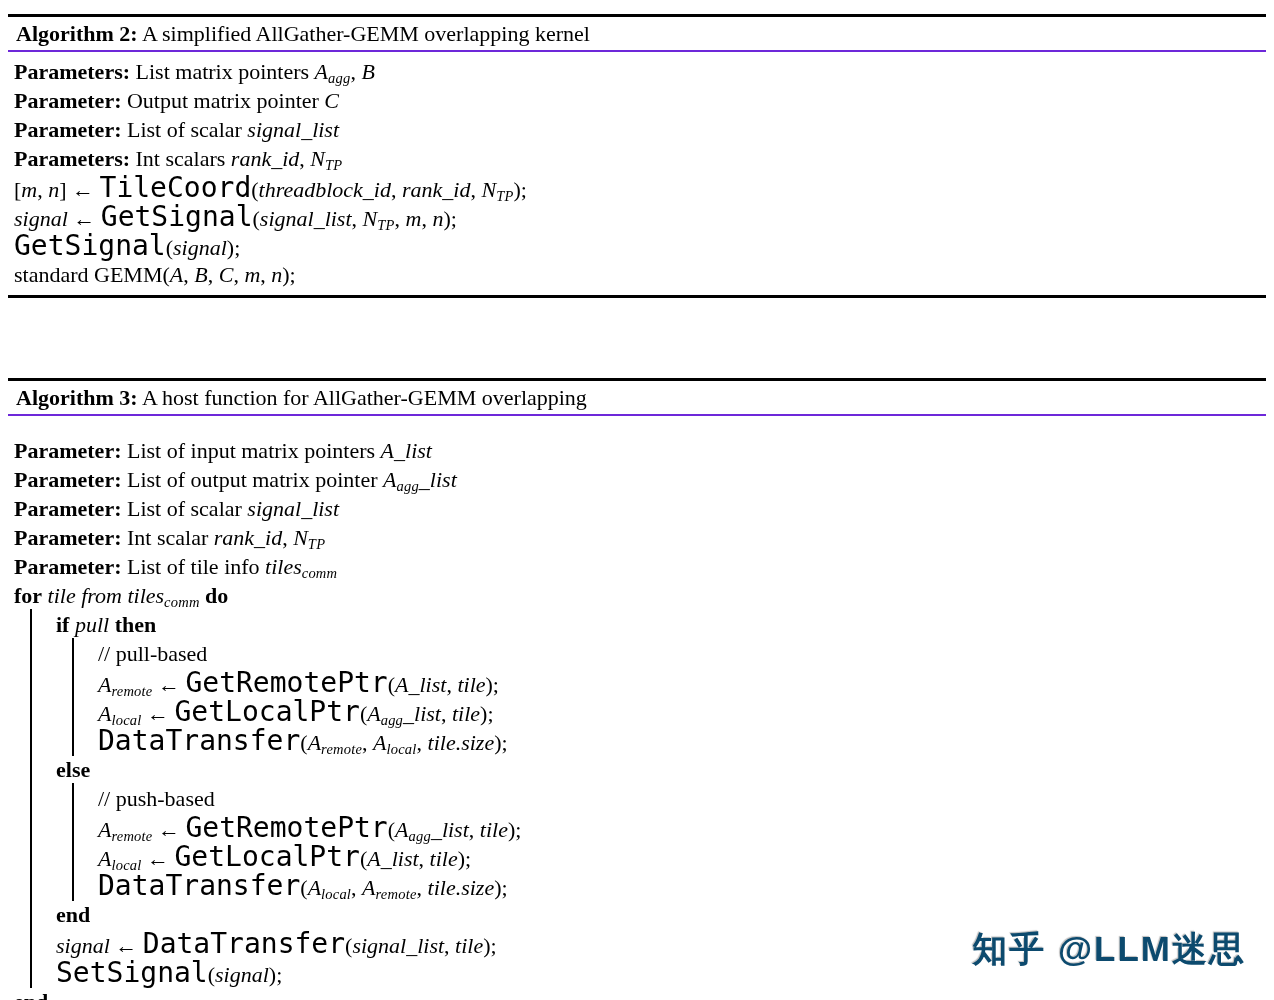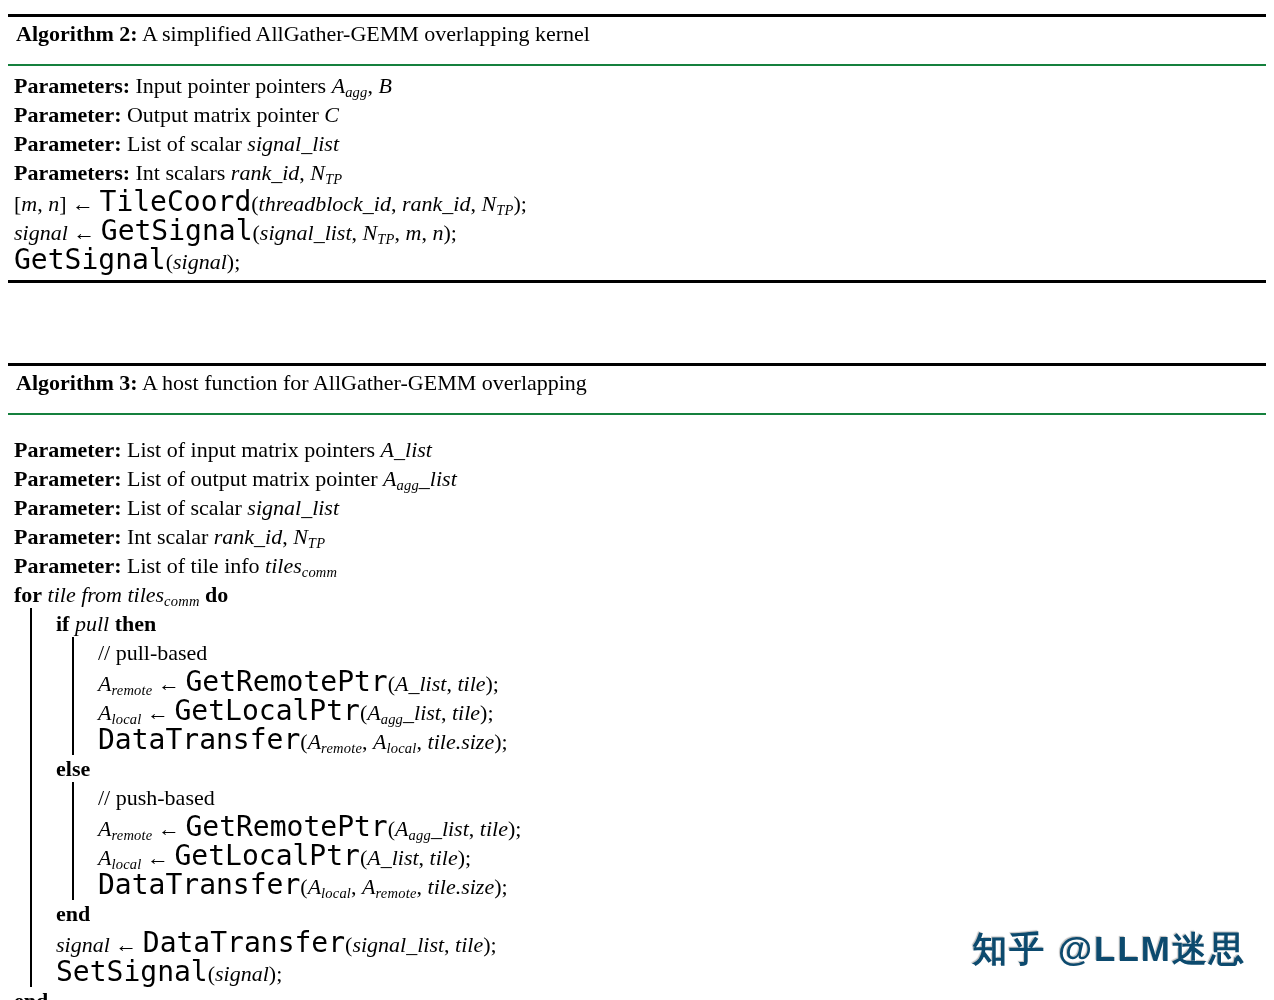--- a/index.html
+++ b/index.html
@@ -15,22 +15,22 @@
 
   .algo {
     margin: 0 8px;
     border-top: 3px solid #000;
     border-bottom: 3px solid #000;
   }
   .algo-2 { margin-top: 14px; }
   .algo-3 { margin-top: 80px; }
 
   .algo-caption {
-    border-bottom: 2px solid #15803d;
-    height: 49px;
+    border-bottom: 2px solid #6d28d9;
+    height: 35px;
     line-height: 33px;
     font-size: 22px;
     padding-left: 8px;
     white-space: nowrap;
   }
 
   .algo-body { padding: 5px 0 6px 0; }
   .algo-3 .algo-body { padding: 20px 0 9px 0; }
 
   .line {
@@ -75,27 +75,28 @@
   }
 </style>
 </head>
 <body>
 
 <div class="page">
 
   <section class="algo algo-2">
     <div class="algo-caption"><span class="sb">Algorithm 2:</span><span class="sr"> A simplified AllGather-GEMM overlapping kernel</span></div>
     <div class="algo-body">
-        <div class="line ind0"><span class="sb">Parameters:</span><span class="sr"> Input pointer pointers </span><span class="si">A</span><span class="ssub">agg</span><span class="sr">, </span><span class="si">B</span></div>
+        <div class="line ind0"><span class="sb">Parameters:</span><span class="sr"> List matrix pointers </span><span class="si">A</span><span class="ssub">agg</span><span class="sr">, </span><span class="si">B</span></div>
         <div class="line ind0"><span class="sb">Parameter:</span><span class="sr"> Output matrix pointer </span><span class="si">C</span></div>
         <div class="line ind0"><span class="sb">Parameter:</span><span class="sr"> List of scalar </span><span class="si">signal_list</span></div>
         <div class="line ind0"><span class="sb">Parameters:</span><span class="sr"> Int scalars </span><span class="si">rank_id</span><span class="sr">, </span><span class="si">N</span><span class="ssub">TP</span></div>
         <div class="line ind0"><span class="sr">[</span><span class="si">m</span><span class="sr">, </span><span class="si">n</span><span class="sr">] ← </span><span class="st">TileCoord</span><span class="sr">(</span><span class="si">threadblock_id</span><span class="sr">, </span><span class="si">rank_id</span><span class="sr">, </span><span class="si">N</span><span class="ssub">TP</span><span class="sr">);</span></div>
         <div class="line ind0"><span class="si">signal</span><span class="sr"> ← </span><span class="st">GetSignal</span><span class="sr">(</span><span class="si">signal_list</span><span class="sr">, </span><span class="si">N</span><span class="ssub">TP</span><span class="sr">, </span><span class="si">m</span><span class="sr">, </span><span class="si">n</span><span class="sr">);</span></div>
         <div class="line ind0"><span class="st">GetSignal</span><span class="sr">(</span><span class="si">signal</span><span class="sr">);</span></div>
+        <div class="line ind0"><span class="sr">standard GEMM(</span><span class="si">A</span><span class="sr">, </span><span class="si">B</span><span class="sr">, </span><span class="si">C</span><span class="sr">, </span><span class="si">m</span><span class="sr">, </span><span class="si">n</span><span class="sr">);</span></div>
       </div>
   </section>
 
   <section class="algo algo-3">
     <div class="algo-caption"><span class="sb">Algorithm 3:</span><span class="sr"> A host function for AllGather-GEMM overlapping</span></div>
     <div class="algo-body">
         <div class="line ind0"><span class="sb">Parameter:</span><span class="sr"> List of input matrix pointers </span><span class="si">A_list</span></div>
         <div class="line ind0"><span class="sb">Parameter:</span><span class="sr"> List of output matrix pointer </span><span class="si">A</span><span class="ssub">agg</span><span class="si">_list</span></div>
         <div class="line ind0"><span class="sb">Parameter:</span><span class="sr"> List of scalar </span><span class="si">signal_list</span></div>
         <div class="line ind0"><span class="sb">Parameter:</span><span class="sr"> Int scalar </span><span class="si">rank_id</span><span class="sr">, </span><span class="si">N</span><span class="ssub">TP</span></div>

